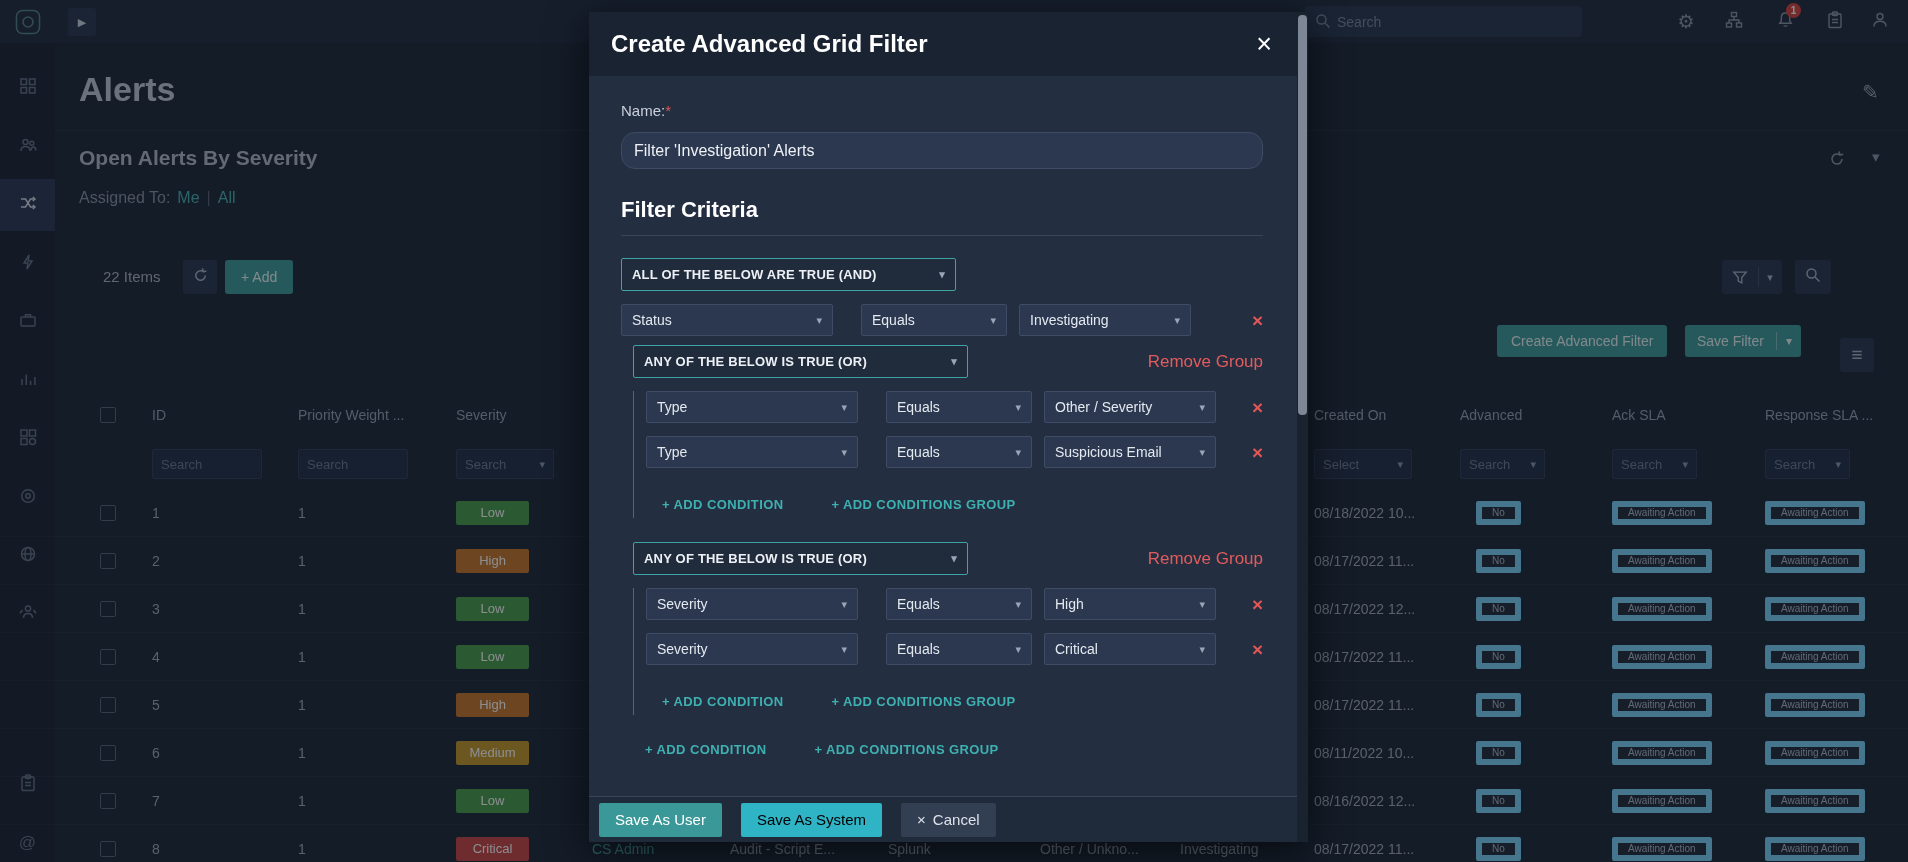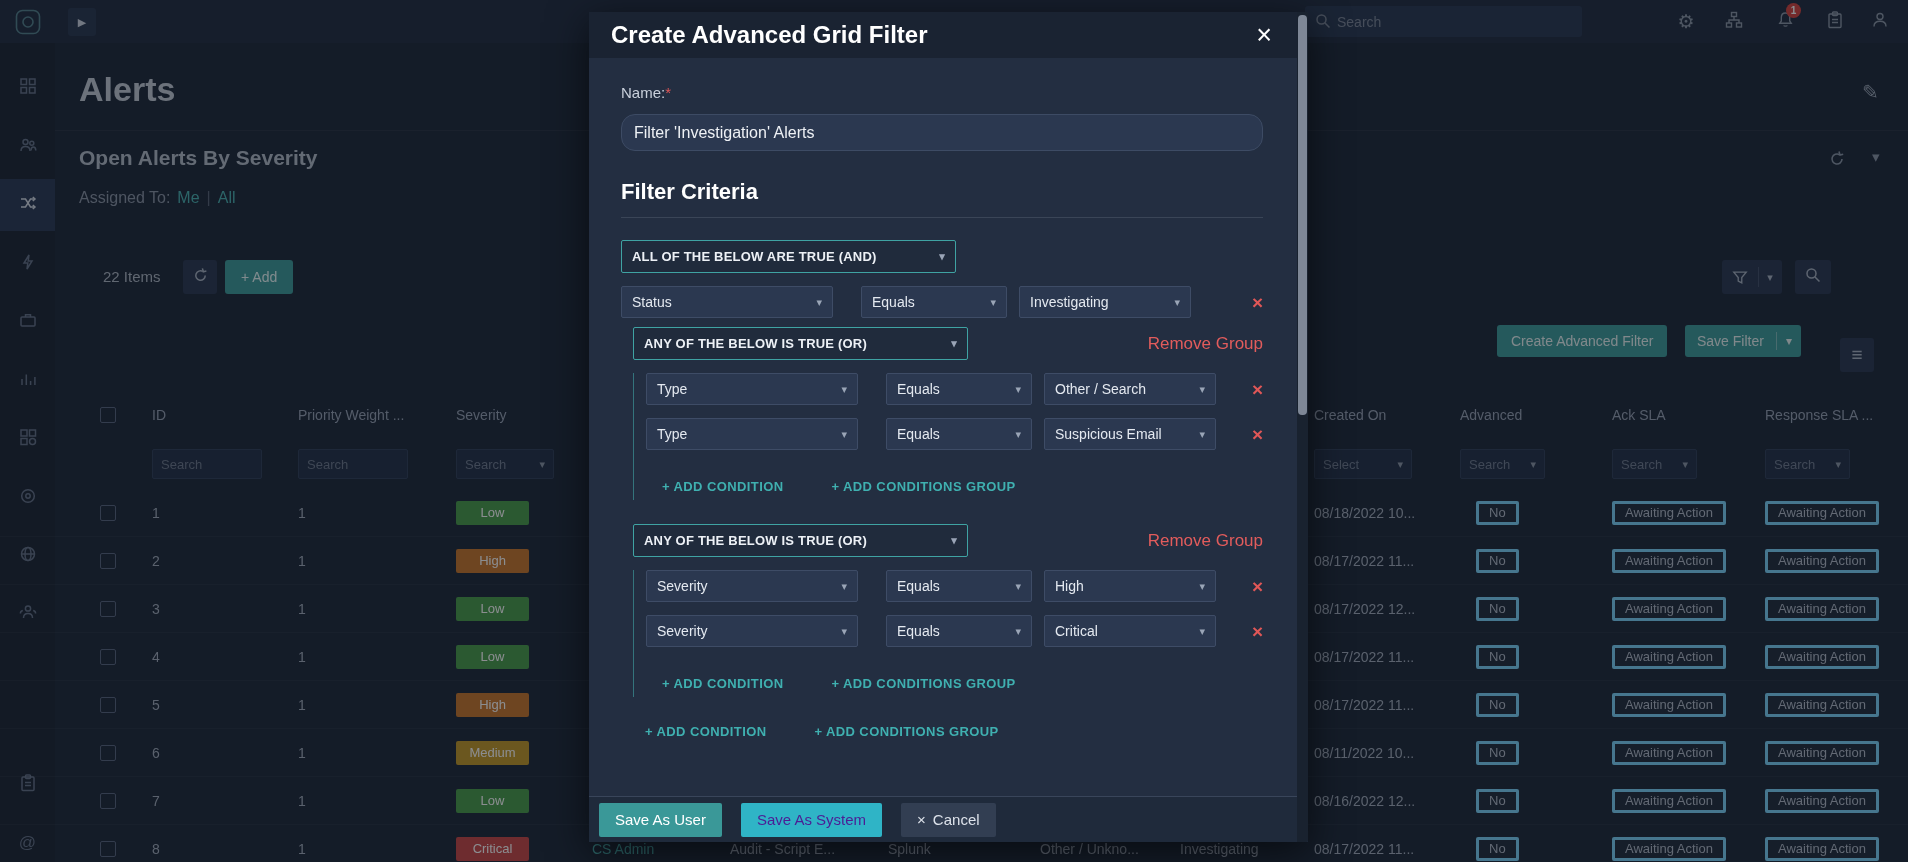--- a/index.html
+++ b/index.html
@@ -68,29 +68,29 @@
   .trow{position:absolute;left:0;width:1908px;height:48px;border-bottom:1px solid rgba(255,255,255,.035)}
   .cell{position:absolute;top:50%;transform:translateY(-50%);color:#a3adbd;font-size:14px;white-space:nowrap}
   .cell.teal{color:#4cb3b3}
   .trow .cbx{top:50%;transform:translateY(-50%);left:100px}
   .sev{position:absolute;left:456px;top:50%;transform:translateY(-50%);width:73px;height:24px;border-radius:2px;
     color:#fff;font-size:13px;display:flex;align-items:center;justify-content:center;background:#55606f}
   .sev[data-sev="Low"]{background:#4a9e4c}
   .sev[data-sev="Medium"]{background:#c2992b}
   .sev[data-sev="High"]{background:#c8772e}
   .sev[data-sev="Critical"]{background:#c94848}
-  .pill{position:absolute;top:50%;transform:translateY(-50%);height:24px;padding:0 10px;border:3px solid #7dd3fc;
-    border-radius:2px;color:#b3bccb;font-size:13px;display:flex;align-items:center;justify-content:center;
+  .pill{position:absolute;top:50%;transform:translateY(-50%);height:24px;padding:0 10px;border:6px solid #7dd3fc;
+    border-radius:2px;color:#b3bccb;font-size:10px;display:flex;align-items:center;justify-content:center;
     background:rgba(255,255,255,.02);white-space:nowrap}
 
   
   .overlay{position:absolute;inset:0;background:rgba(9,13,20,.47);z-index:5}
   .modal{position:absolute;left:589px;top:12px;width:719px;height:830px;background:#232e41;z-index:10;
     display:flex;flex-direction:column;border-radius:2px;box-shadow:0 10px 40px rgba(0,0,0,.6)}
-  .modal-header{height:46px;background:#1a2332;display:flex;align-items:center;padding:0 22px;flex:none}
+  .modal-header{height:64px;background:#1a2332;display:flex;align-items:center;padding:0 22px;flex:none}
   .modal-title{font-size:24px;font-weight:bold;color:#fff}
   .modal-close{margin-left:auto;color:#fff;font-size:27px;line-height:1;margin-right:14px;cursor:pointer}
   .modal-body{flex:1;padding:26px 45px 0 32px;overflow:hidden;position:relative}
   .m-label{font-size:15px;color:#c9d0db;height:18px}
   .m-label .req{color:#e05757}
   .m-input{margin-top:12px;width:100%;height:37px;background:#2b3850;border:1px solid #3d4b64;border-radius:14px;
     color:#eef1f5;font-size:16px;padding:0 12px;outline:none;font-family:"Liberation Sans",sans-serif}
   .m-note{margin-top:9px;font-size:14px;color:#8b94a4}
   .m-criteria{margin-top:28px;font-size:22px;font-weight:bold;color:#ffffff}
   .m-hr{margin-top:12px;border-top:1px solid #3a4557}
@@ -110,21 +110,21 @@
   .rm{margin-left:auto;color:#e25c5c;font-size:17px;cursor:pointer}
   .grp-body{border-left:1px solid rgba(63,163,163,.6);padding-left:12px;padding-bottom:6px}
   .addrow{display:flex;gap:48px;margin-top:28px;padding-left:16px;height:16px;align-items:center}
   .addrow.root{margin-top:26px;padding-left:24px}
   .addlink{color:#3fb0b0;font-size:13px;font-weight:bold;letter-spacing:.4px;cursor:pointer;white-space:nowrap}
   .modal-footer{margin-top:auto;height:46px;border-top:1px solid #39455a;background:#1f2a3b;
     display:flex;align-items:center;padding:0 10px;gap:19px;flex:none}
   .mbtn{height:34px;padding:0 16px;border:none;border-radius:2px;font-size:15px;display:flex;align-items:center;
     cursor:pointer;font-family:"Liberation Sans",sans-serif}
   .btn-user{background:#3a9898;color:#fff}
-  .btn-system{background:#2fb4c6;color:#4c1d95}
+  .btn-system{background:#2fb4c6;color:#000000}
   .btn-cancel{background:#323e52;color:#dde2ea}
   .btn-cancel .x{margin-right:7px;font-size:15px}
   .m-scroll-track{position:absolute;top:0;right:0;width:11px;height:100%;background:#19222f;border-radius:0 2px 2px 0}
   .m-scroll-thumb{position:absolute;top:3px;right:1px;width:9px;height:400px;background:#7e8796;border-radius:4px;cursor:grab}
 </style>
 </head>
 <body>
 
 <div class="screen">
 
@@ -508,21 +508,21 @@
           <div class="cond">
             <div class="sel f">
                 <span>Type</span>
                 <span class="caret">▾</span>
               </div>
             <div class="sel o">
                 <span>Equals</span>
                 <span class="caret">▾</span>
               </div>
             <div class="sel v">
-                <span>Other / Search</span>
+                <span>Other / Severity</span>
                 <span class="caret">▾</span>
               </div>
             <span class="xdel">×</span>
           </div>
           <div class="cond">
             <div class="sel f">
                 <span>Type</span>
                 <span class="caret">▾</span>
               </div>
             <div class="sel o">

